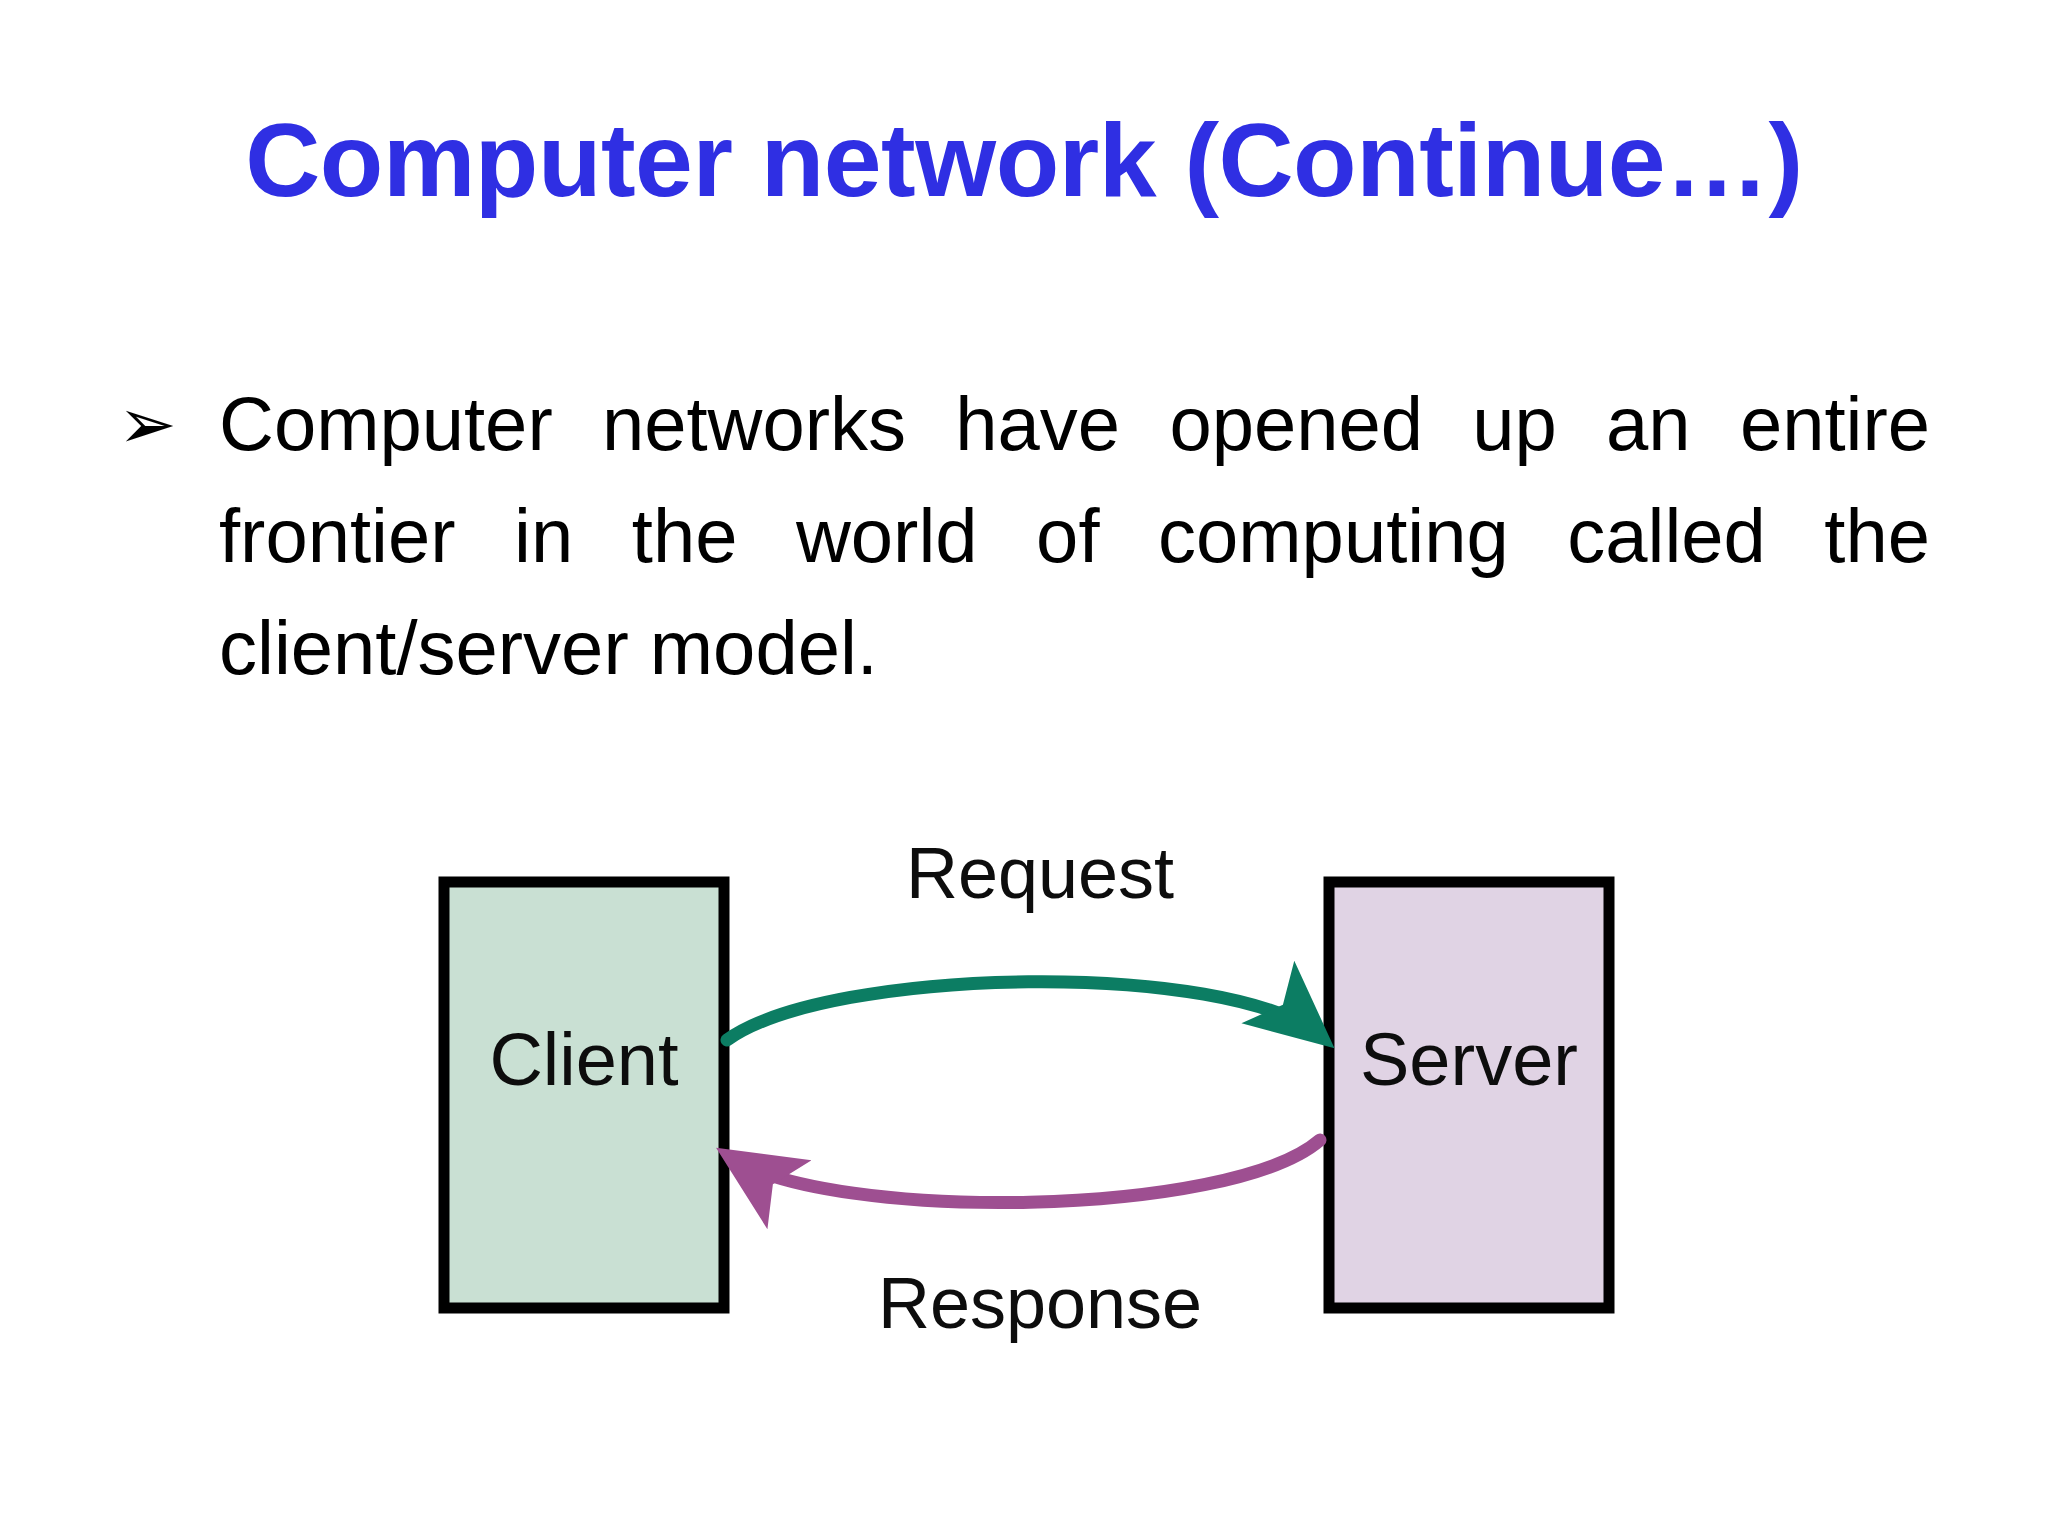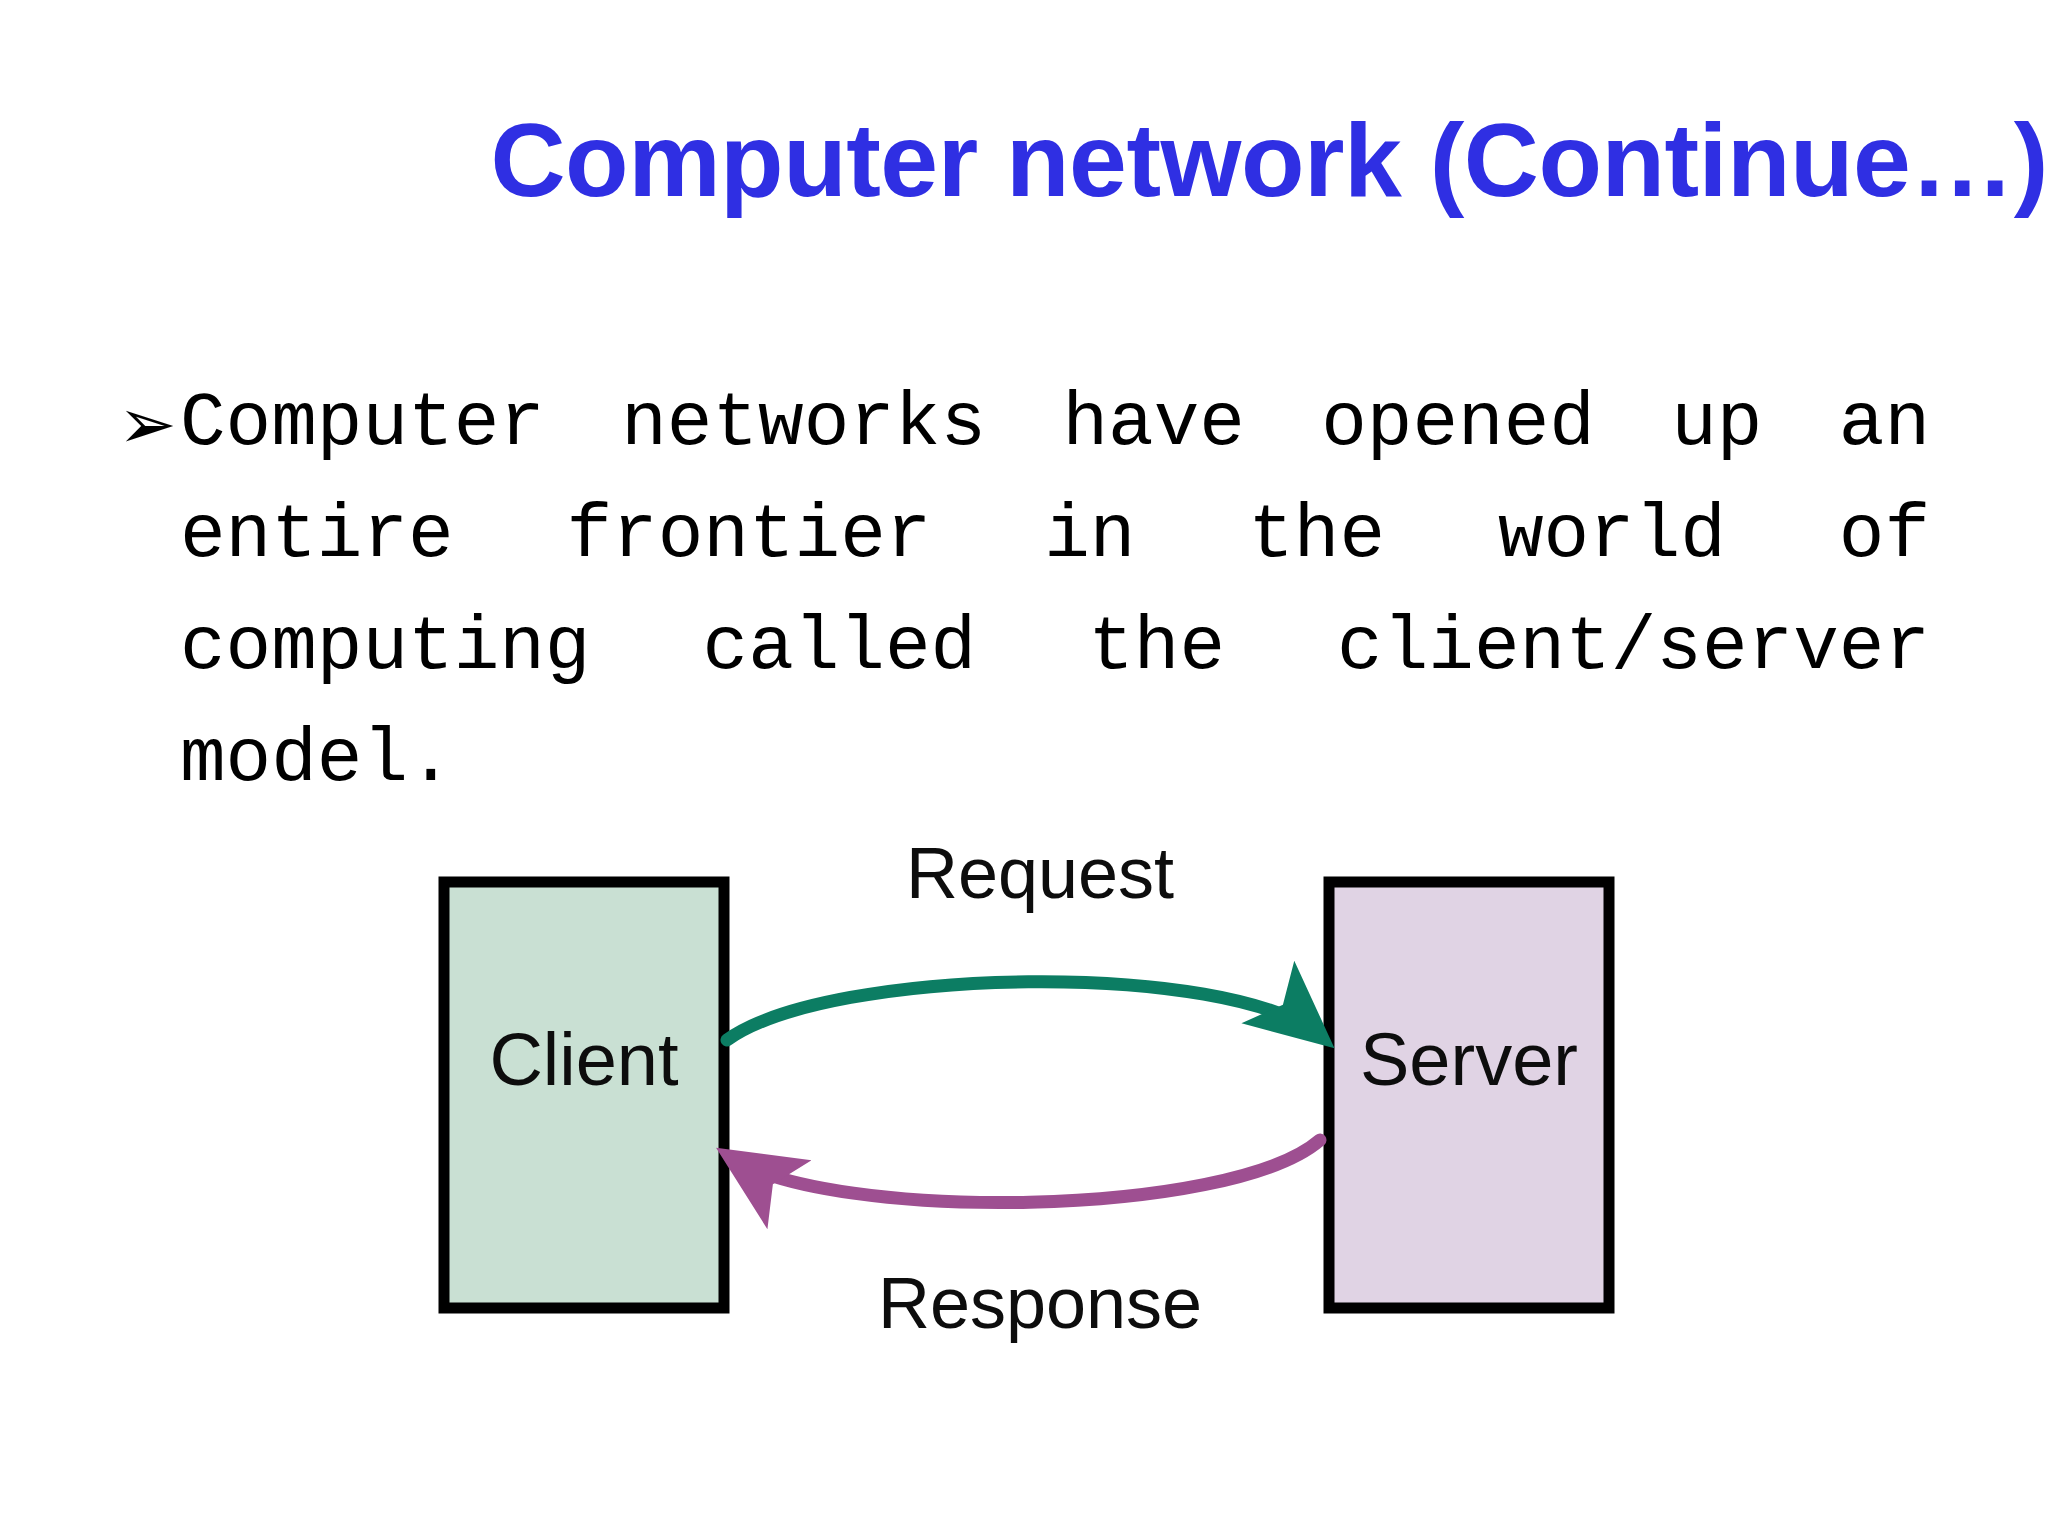--- a/index.html
+++ b/index.html
@@ -16,21 +16,21 @@
     overflow: hidden;
     font-family: "Liberation Sans", sans-serif;
   }
 
   
   #slide-title {
     position: absolute;
     left: 0;
     top: 102px;
     width: 2048px;
-    text-align: right;
+    text-align: center;
     font-family: "Liberation Sans", sans-serif;
     font-weight: bold;
     font-size: 104px;
     line-height: 1.12;
     letter-spacing: -0.5px;
     color: #2f2fe3;
     white-space: nowrap;
   }
 
   
@@ -51,27 +51,28 @@
     width: 62px;
     font-size: 70px;
     line-height: 112px;
     color: #000000;
     font-family: "DejaVu Sans", sans-serif;
     text-align: left;
   }
 
   .bullet-text {
     flex: 1 1 auto;
-    font-family: Liberation Mono, monospace;
+    font-family: Liberation Sans, sans-serif;
     font-size: 76px;
     line-height: 112px;
     color: #000000;
     text-align: justify;
     text-justify: inter-word;
     hyphens: none;
+    margin-left: 39px;
   }
 
   
   #diagram {
     position: absolute;
     left: 400px;
     top: 840px;
     width: 1260px;
     height: 520px;
   }

